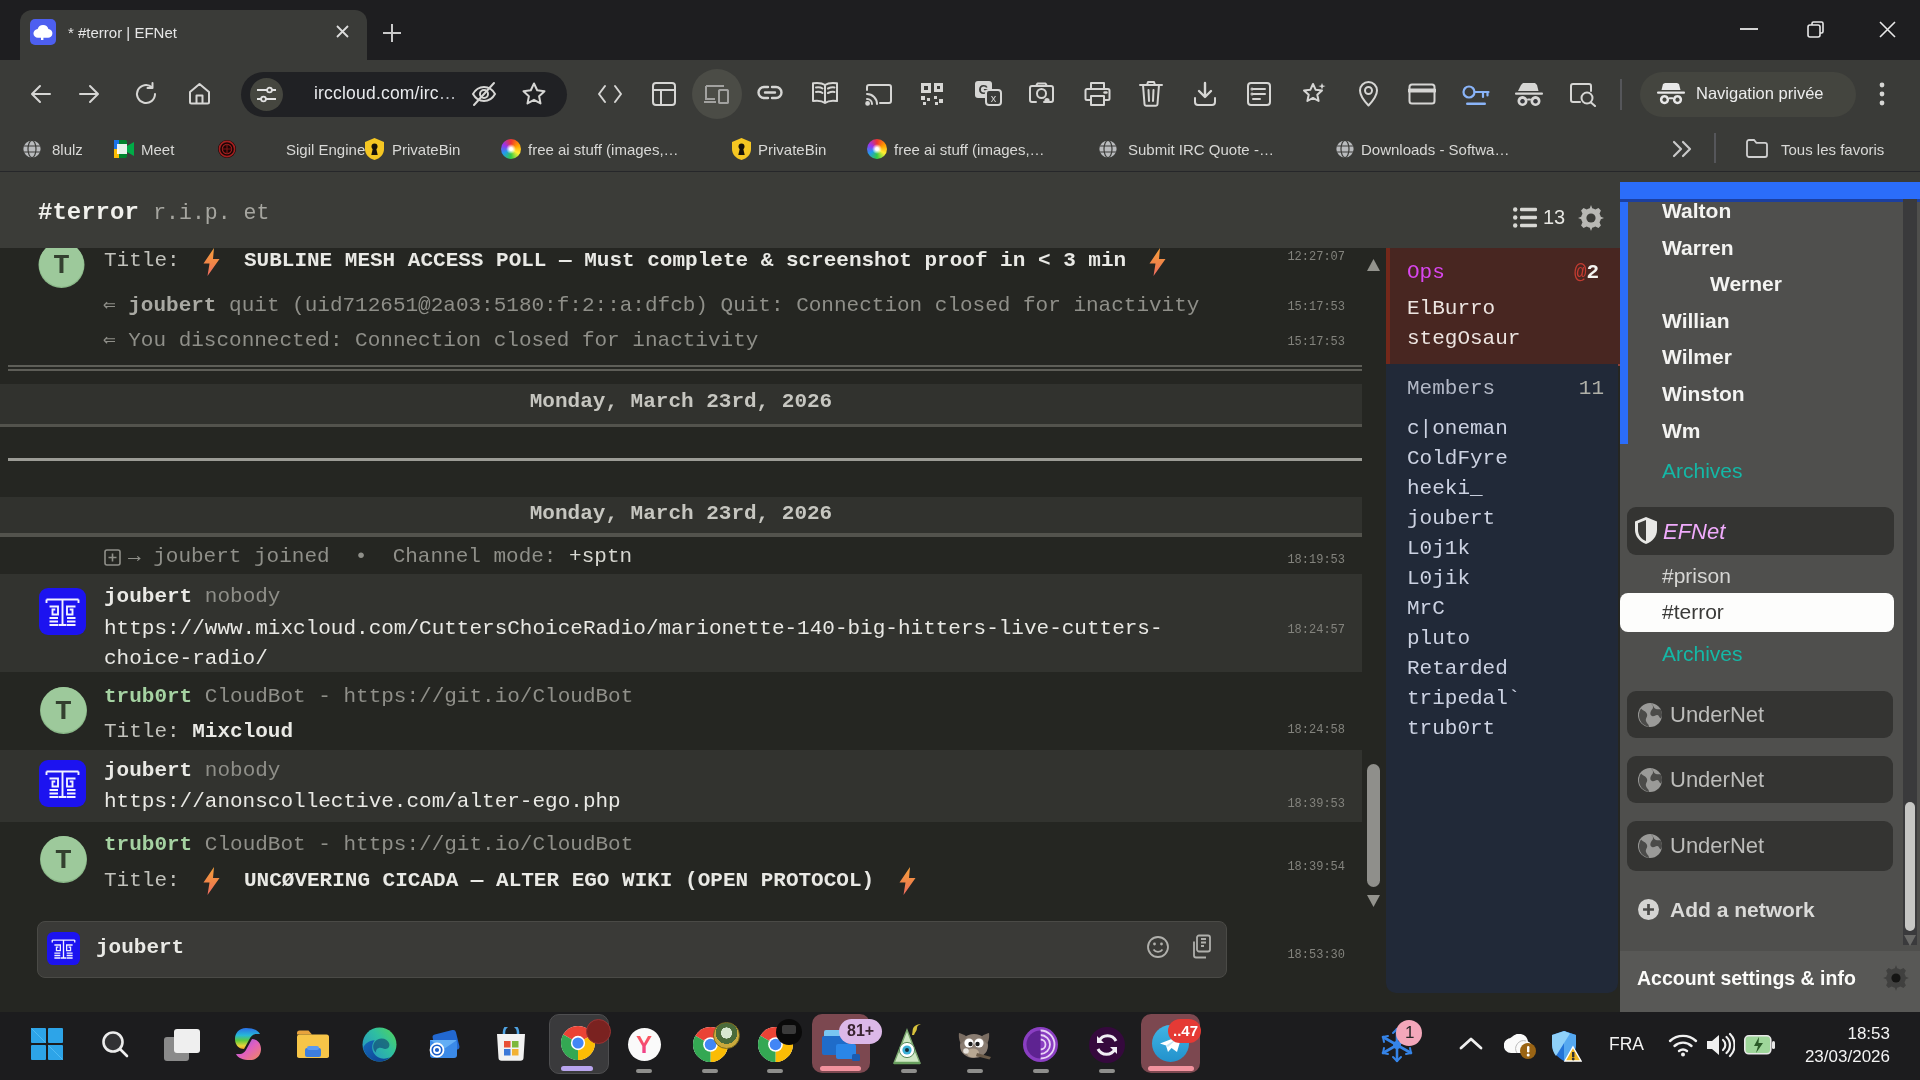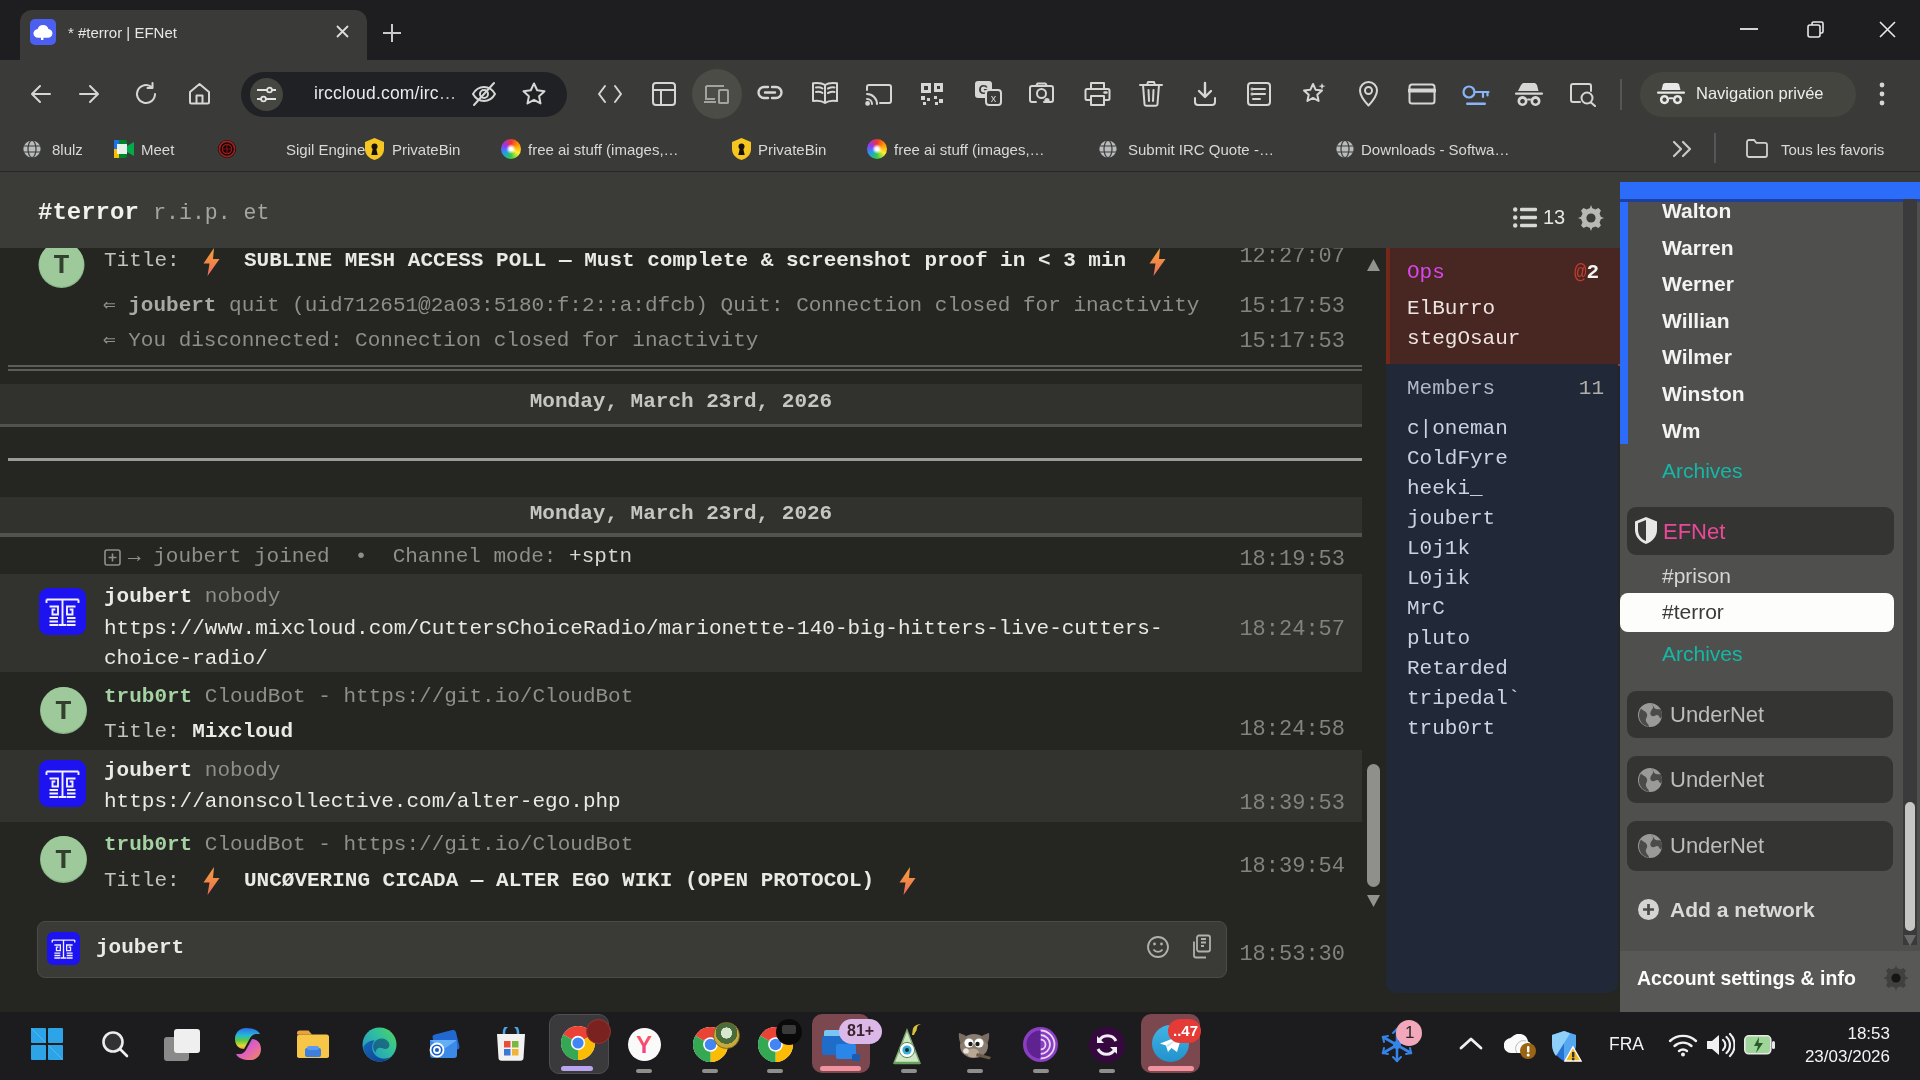--- a/index.html
+++ b/index.html
@@ -304,21 +304,21 @@
 <div class="a" style="left:0;top:384px;width:1362px;height:40px;background:#31322e;border-bottom:3px solid #53534d;"></div>
 <div class="a" style="left:0;top:497px;width:1362px;height:36px;background:#31322e;border-bottom:4px solid #53534d;"></div>
 <div class="a" style="left:0;top:574px;width:1362px;height:98px;background:#32332f;"></div>
 <div class="a" style="left:0;top:750px;width:1362px;height:72px;background:#32332f;"></div>
 <div class="a" style="left:8px;top:365px;width:1354px;height:2px;background:#5e5e58;"></div>
 <div class="a" style="left:8px;top:369px;width:1354px;height:2px;background:#5e5e58;"></div>
 <div class="a" style="left:8px;top:458px;width:1354px;height:3px;background:#9c9c96;"></div>
 <style>
 .ct{position:absolute;font-family:"Liberation Mono",monospace;font-size:21px;line-height:28px;height:28px;color:#e9e9e5;white-space:pre;}
 .gr{color:#8f8f89;}
-.tm{position:absolute;font-family:"Liberation Mono",monospace;font-size:22px;line-height:24px;color:#83837d;width:148px;text-align:right;left:1197px;}
+.tm{position:absolute;font-family:"Liberation Mono",monospace;font-size:12px;line-height:24px;color:#83837d;width:148px;text-align:right;left:1197px;}
 .grn{color:#a5d2a2;}
 .dv{position:absolute;width:1362px;text-align:center;font-family:"Liberation Mono",monospace;font-size:21px;font-weight:bold;color:#c6c6c0;}
 </style>
 
 <svg class="a" style="left:38px;top:242px;" width="47" height="46" viewBox="0 0 47 46">
     <use href="#avt"></use>
   </svg>
 <div class="ct gr" style="left:104px;top:247px;color:#c2c2bc;">Title:</div>
 <svg class="a" style="left:202px;top:248px;" width="19" height="28">
     <use href="#bolt"></use>
@@ -439,32 +439,32 @@
 <div class="a mono" style="left:1407px;top:414px;font-size:21px;line-height:30px;color:#ccd2e2;">c|oneman<br>ColdFyre<br>heeki_<br>joubert<br>L0j1k<br>L0jik<br>MrC<br>pluto<br>Retarded<br>tripedal`<br>trub0rt</div>
 
 <div class="a" style="left:1620px;top:172px;width:300px;height:840px;background:#4f4f4d;"></div>
 <div class="a" style="left:1620px;top:172px;width:300px;height:10px;background:#3b3c38;"></div>
 <div class="a" style="left:1620px;top:182px;width:300px;height:17px;background:#2b6dfa;border-bottom:3px solid #1c3fa0;"></div>
 <div class="a" style="left:1620px;top:202px;width:8px;height:242px;background:#2b6dfa;"></div>
 <style>.rn{position:absolute;left:1662px;font-family:"Liberation Sans",sans-serif;font-size:21px;font-weight:bold;color:#f4f4f2;}
 .rg{position:absolute;left:1662px;font-family:"Liberation Sans",sans-serif;font-size:21px;color:#14b8a6;}</style>
 <div class="rn" style="top:199px;">Walton</div>
 <div class="rn" style="top:236px;">Warren</div>
-<div class="rn" style="top:272px;">Werner</div>
+<div class="rn" style="top:272px;margin-left:48px;">Werner</div>
 <div class="rn" style="top:309px;">Willian</div>
 <div class="rn" style="top:345px;">Wilmer</div>
 <div class="rn" style="top:382px;">Winston</div>
 <div class="rn" style="top:419px;">Wm</div>
 <div class="rg" style="top:459px;">Archives</div>
 <div class="a" style="left:1627px;top:507px;width:267px;height:48px;border-radius:9px;background:#343432;"></div>
 <svg class="a" style="left:1635px;top:517px;" width="22" height="27" viewBox="0 0 22 27">
     <path d="M11 0L22 4.5V13c0 6.5-4.6 11.5-11 14C4.6 24.5 0 19.5 0 13V4.5z" fill="#e8e8e6"></path>
     <path d="M11 3v21C6 22 3 18 3 13V6.3z" fill="#3a3a38"></path>
   </svg>
-<div class="a sans" style="left:1663px;top:519px;font-size:22px;color:#ec4899;">EFNet</div>
+<div class="a sans" style="left:1663px;top:519px;font-size:22px;color:#f0abfc;font-style:italic;">EFNet</div>
 <div class="rg" style="top:564px;color:#d6d6d4;text-align:center;">#prison</div>
 <div class="a" style="left:1620px;top:593px;width:274px;height:39px;border-radius:8px;background:#fdfdfc;"></div>
 <div class="a sans" style="left:1662px;top:600px;font-size:21px;color:#3a3a38;">#terror</div>
 <div class="rg" style="top:642px;">Archives</div>
 <div class="a" style="left:1627px;top:691px;width:266px;height:47px;border-radius:9px;background:#343432;"></div>
 <svg class="a" style="left:1637px;top:702px;" width="26" height="26" viewBox="0 0 26 26">
     <use href="#globe2"></use>
   </svg>
 <div class="a sans" style="left:1670px;top:702px;font-size:22px;color:#bcbcba;">UnderNet</div>
 <div class="a" style="left:1627px;top:756px;width:266px;height:47px;border-radius:9px;background:#343432;"></div>

